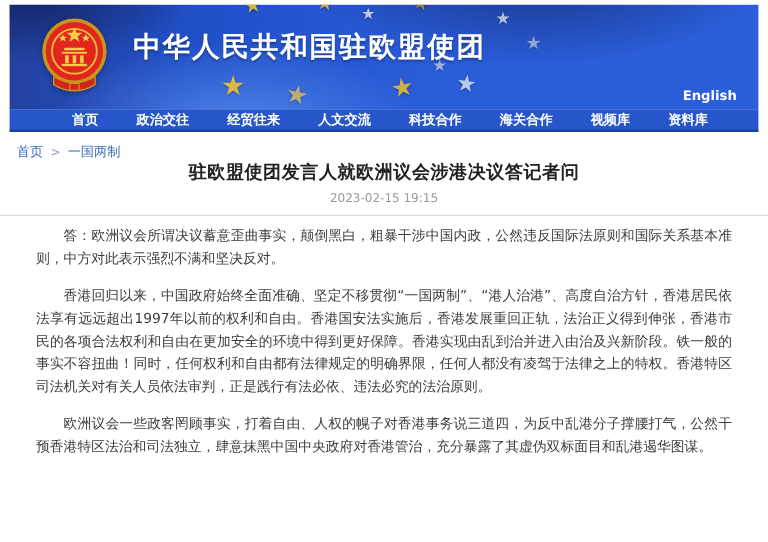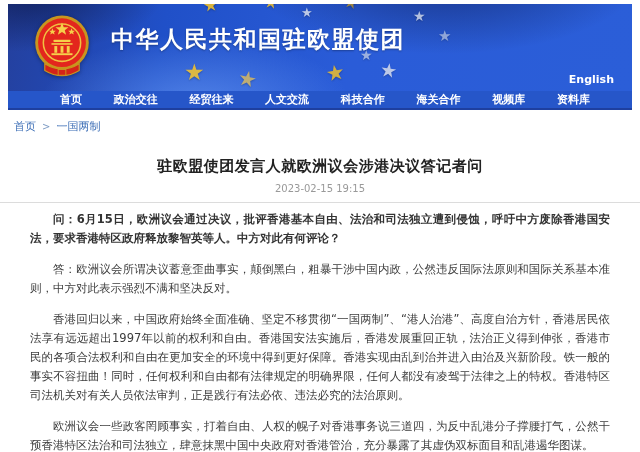--- a/index.html
+++ b/index.html
@@ -63,21 +63,20 @@
   }
   
   .breadcrumb {
     margin: 9px 0 0 14px;
     font-size: 11px; color: #3a6cb5;
   }
   .breadcrumb a { color: #3a6cb5; text-decoration: none; cursor: pointer; }
   .breadcrumb .sep { color: #7f9cc4; margin: 0 6px; font-size: 10px; }
   
   .article-title {
-    margin-top: 23px;
     text-align: center;
     font-size: 15px; font-weight: bold; color: #222222;
     letter-spacing: .5px;
   }
   .article-date {
     margin-top: 7px;
     text-align: center;
     font-size: 10px; color: #999999;
   }
   .rule {
@@ -144,18 +143,17 @@
 
 <div class="breadcrumb">
   <a>首页</a><span class="sep">&gt;</span><a>一国两制</a>
 </div>
 
 <div class="article-title">驻欧盟使团发言人就欧洲议会涉港决议答记者问</div>
 <div class="article-date">2023-02-15 19:15</div>
 <hr class="rule">
 
 <div class="content">
-  <p class="q">问：6月15日，欧洲议会通过决议，批评香港基本自由、法治和司法独立遭到侵蚀，呼吁中方废除香港国安法，要求香港特区政府释放黎智英等人。中方对此有何评论？</p>
   <p>答：欧洲议会所谓决议蓄意歪曲事实，颠倒黑白，粗暴干涉中国内政，公然违反国际法原则和国际关系基本准则，中方对此表示强烈不满和坚决反对。</p>
   <p>香港回归以来，中国政府始终全面准确、坚定不移贯彻“一国两制”、“港人治港”、高度自治方针，香港居民依法享有远远超出1997年以前的权利和自由。香港国安法实施后，香港发展重回正轨，法治正义得到伸张，香港市民的各项合法权利和自由在更加安全的环境中得到更好保障。香港实现由乱到治并进入由治及兴新阶段。铁一般的事实不容扭曲！同时，任何权利和自由都有法律规定的明确界限，任何人都没有凌驾于法律之上的特权。香港特区司法机关对有关人员依法审判，正是践行有法必依、违法必究的法治原则。</p>
   <p>欧洲议会一些政客罔顾事实，打着自由、人权的幌子对香港事务说三道四，为反中乱港分子撑腰打气，公然干预香港特区法治和司法独立，肆意抹黑中国中央政府对香港管治，充分暴露了其虚伪双标面目和乱港遏华图谋。</p>
 
 </div>
 
 </body></html>

